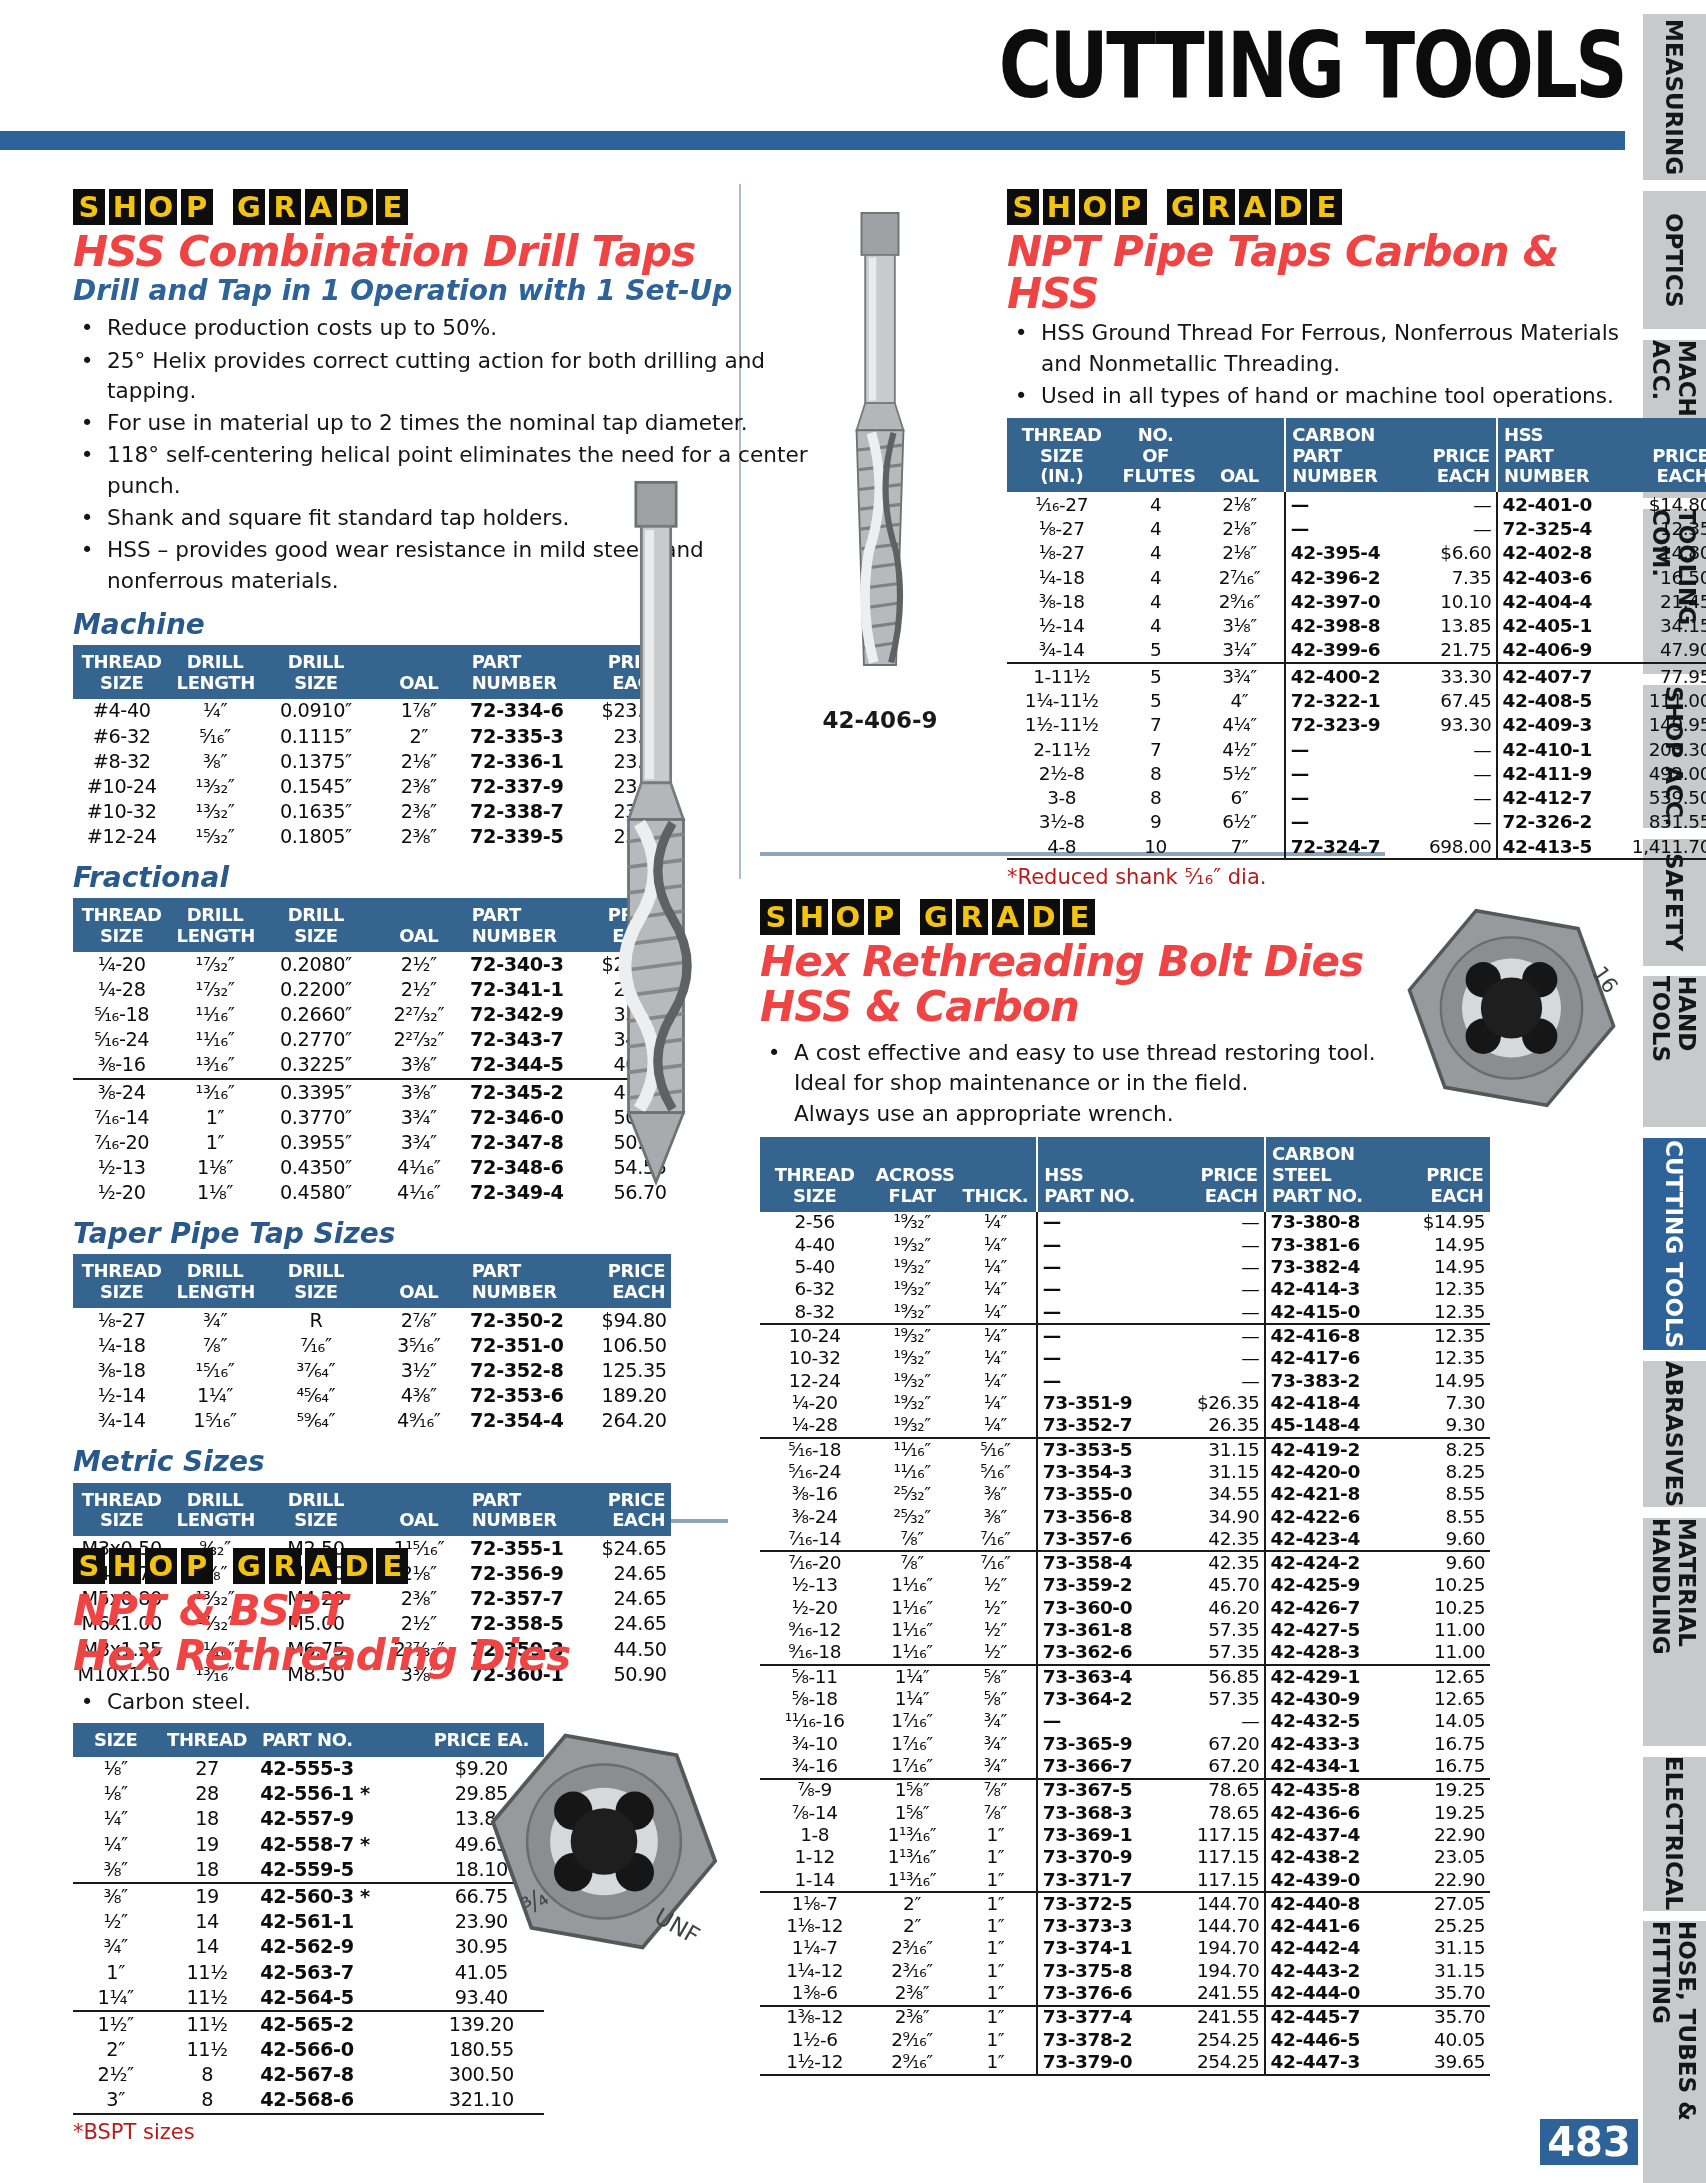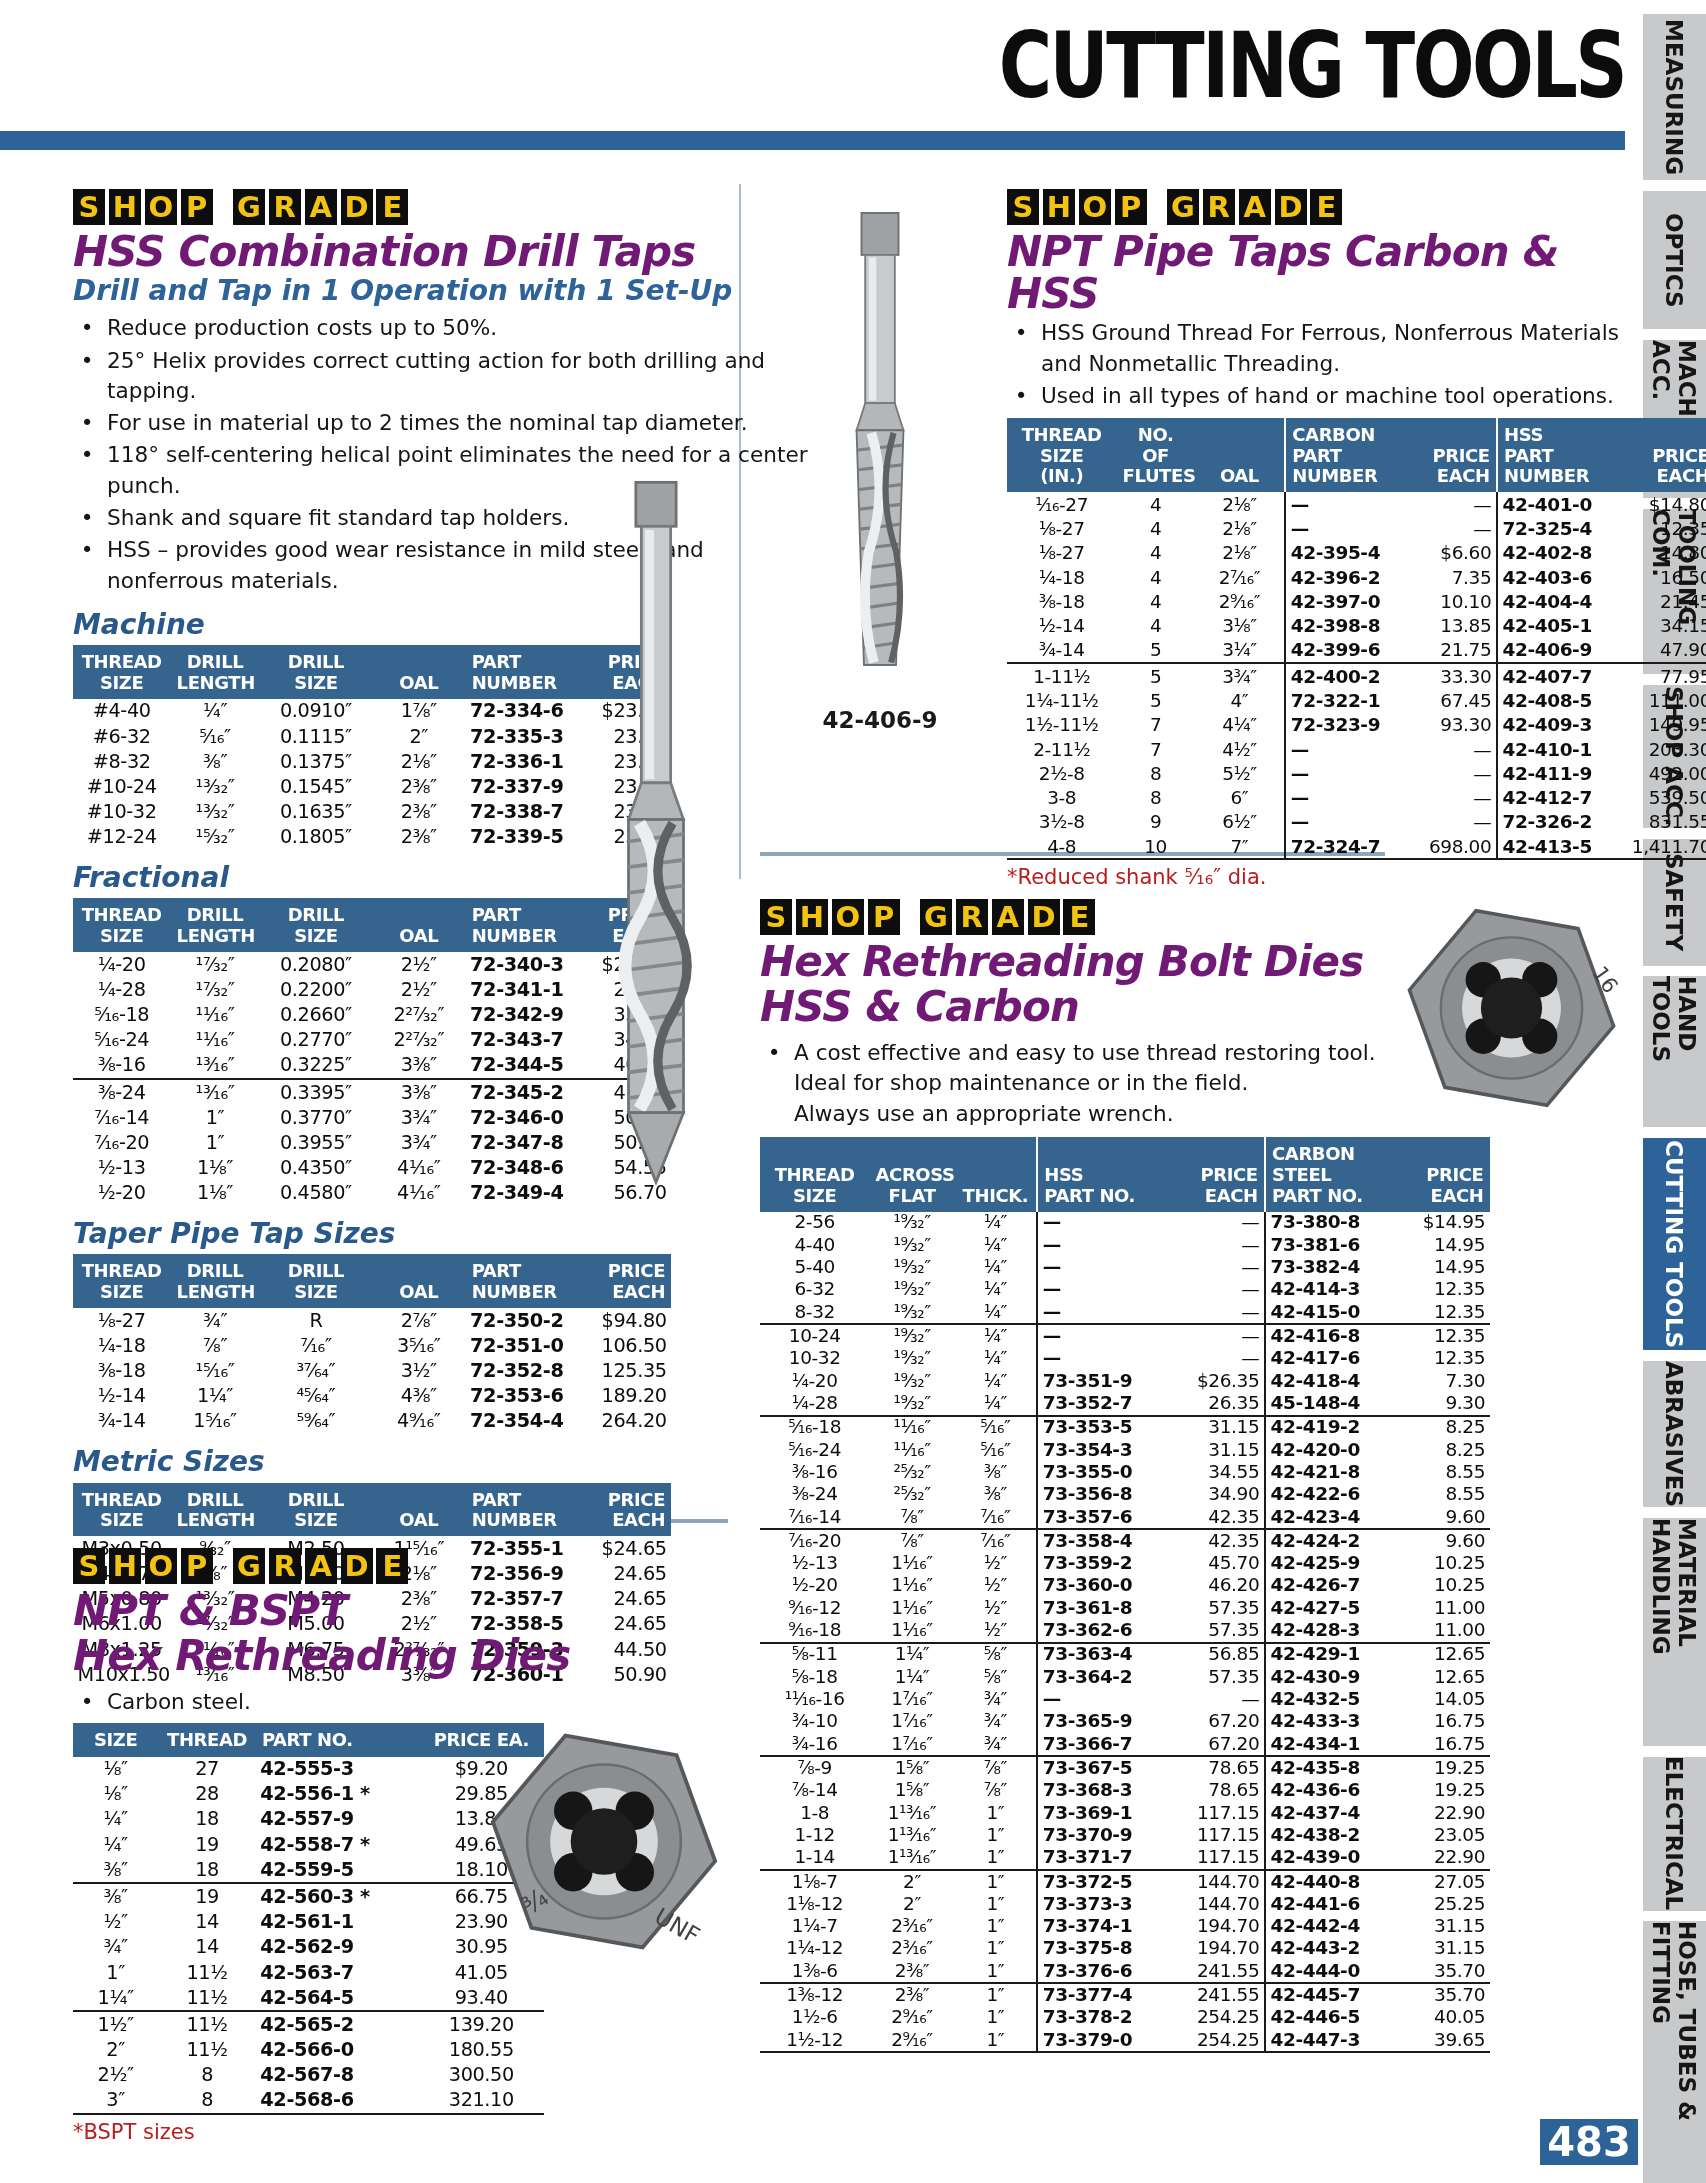--- a/index.html
+++ b/index.html
@@ -26,21 +26,21 @@
   .side-tab:nth-child(9){height:147px}.side-tab:nth-child(10){height:228px}
   .side-tab:nth-child(11){height:154px}.side-tab:nth-child(12){height:262px}
 
   
   .shopgrade{display:flex;gap:3.9px;height:36px;margin:0 0 6.2px 0;}
   .sg-box{width:32px;background:#0d0d0d;color:#f3c312;font-weight:800;font-size:29px;
           display:flex;align-items:center;justify-content:center;}
   .sg-gap{width:12.4px;}
 
   
-  .sec-title{font-size:42px;font-weight:800;font-style:italic;color:#701a75;
+  .sec-title{font-size:42px;font-weight:800;font-style:italic;color:#ef4444;
              letter-spacing:-0.8px;line-height:1.0;margin:0 0 3.1px 0;}
   .sec-sub{font-size:28px;font-weight:800;font-style:italic;color:#2d6398;margin:0 0 7.7px 0;line-height:1.05;}
   .mini-head{font-size:28px;font-weight:800;font-style:italic;color:#28598a;margin:10.8px 0 4.6px 0;}
   .bullets{list-style:none;margin:0 0 6.2px 0;padding:0;}
   .bullets li{font-size:21.6px;line-height:1.42;padding-left:34px;position:relative;
               white-space:pre-line;color:#151515;margin:0 0 1.5px 0;}
   .bullets li::before{content:"•";position:absolute;left:7.7px;top:0;}
   .footnote{font-size:21px;color:#b91c1c;margin-top:4.6px;}
 
   
@@ -803,20 +803,29 @@
           <tr>
             <td>10-32</td>
             <td>¹⁹⁄₃₂″</td>
             <td>¹⁄₄″</td>
             <td>—</td>
             <td>—</td>
             <td>42-417-6</td>
             <td>12.35</td>
           </tr>
           <tr>
+            <td>12-24</td>
+            <td>¹⁹⁄₃₂″</td>
+            <td>¹⁄₄″</td>
+            <td>—</td>
+            <td>—</td>
+            <td>73-383-2</td>
+            <td>14.95</td>
+          </tr>
+          <tr>
             <td>¹⁄₄-20</td>
             <td>¹⁹⁄₃₂″</td>
             <td>¹⁄₄″</td>
             <td>73-351-9</td>
             <td>$26.35</td>
             <td>42-418-4</td>
             <td>7.30</td>
           </tr>
           <tr>
             <td>¹⁄₄-28</td>

